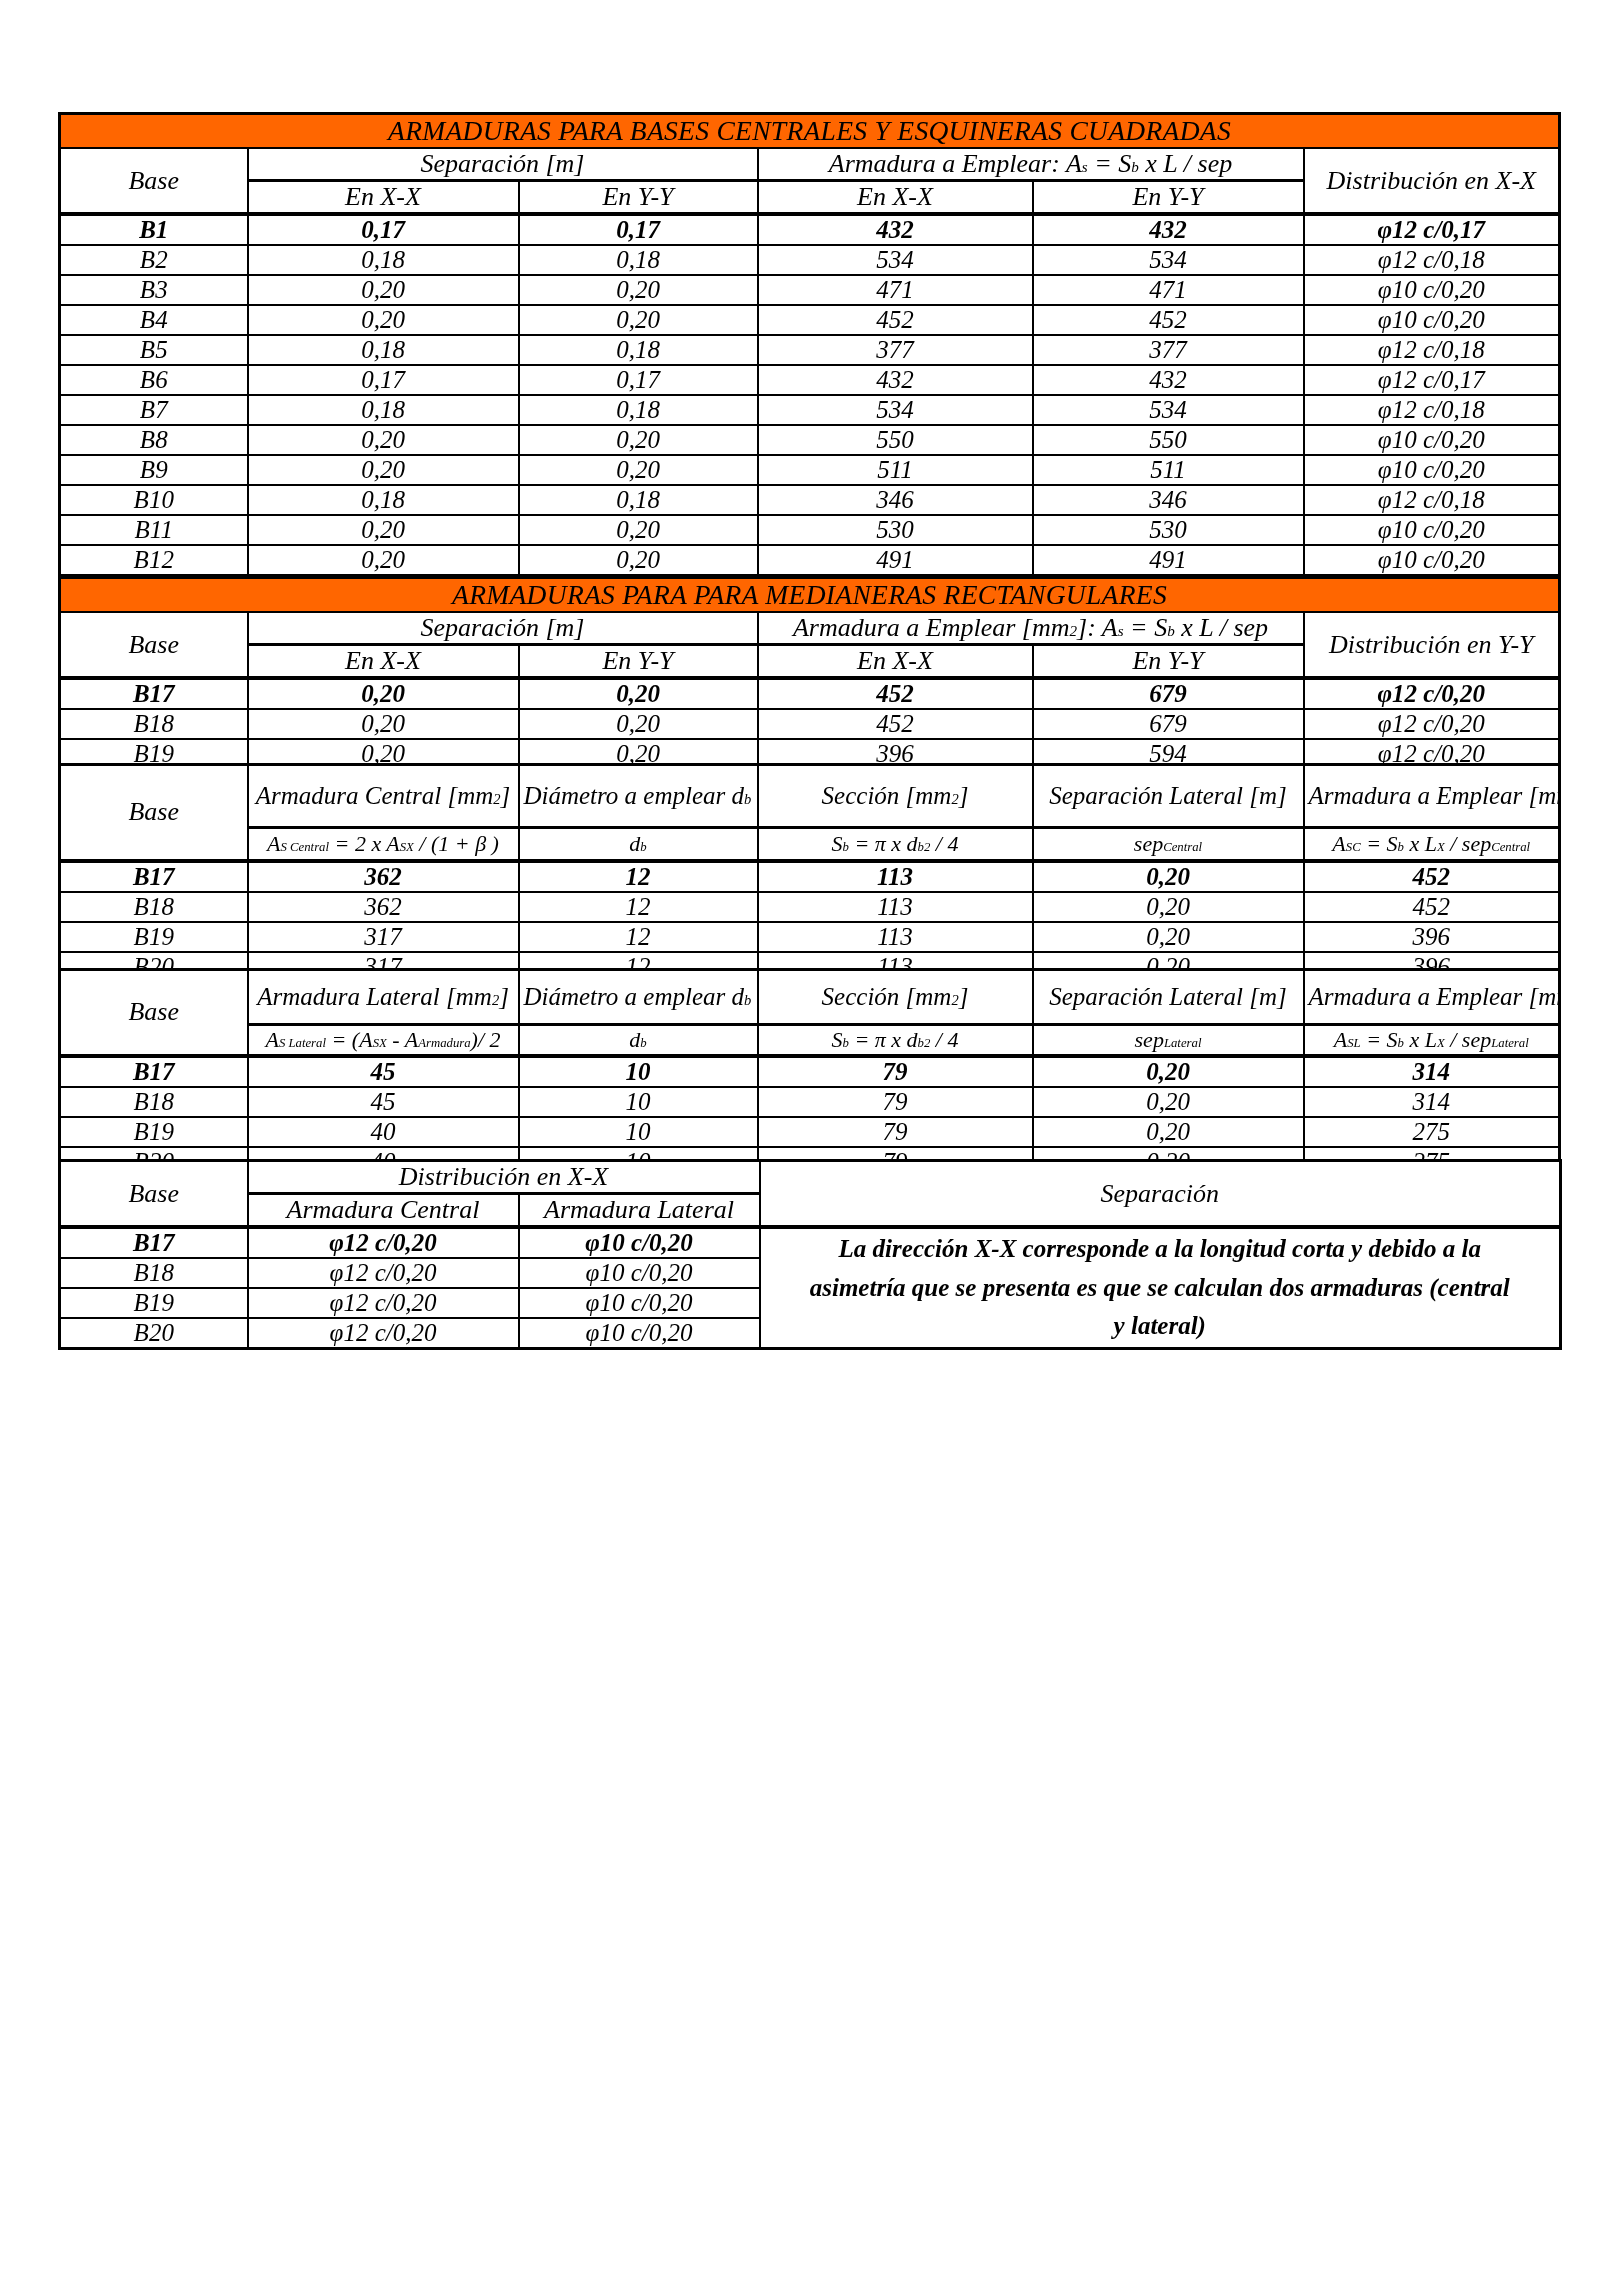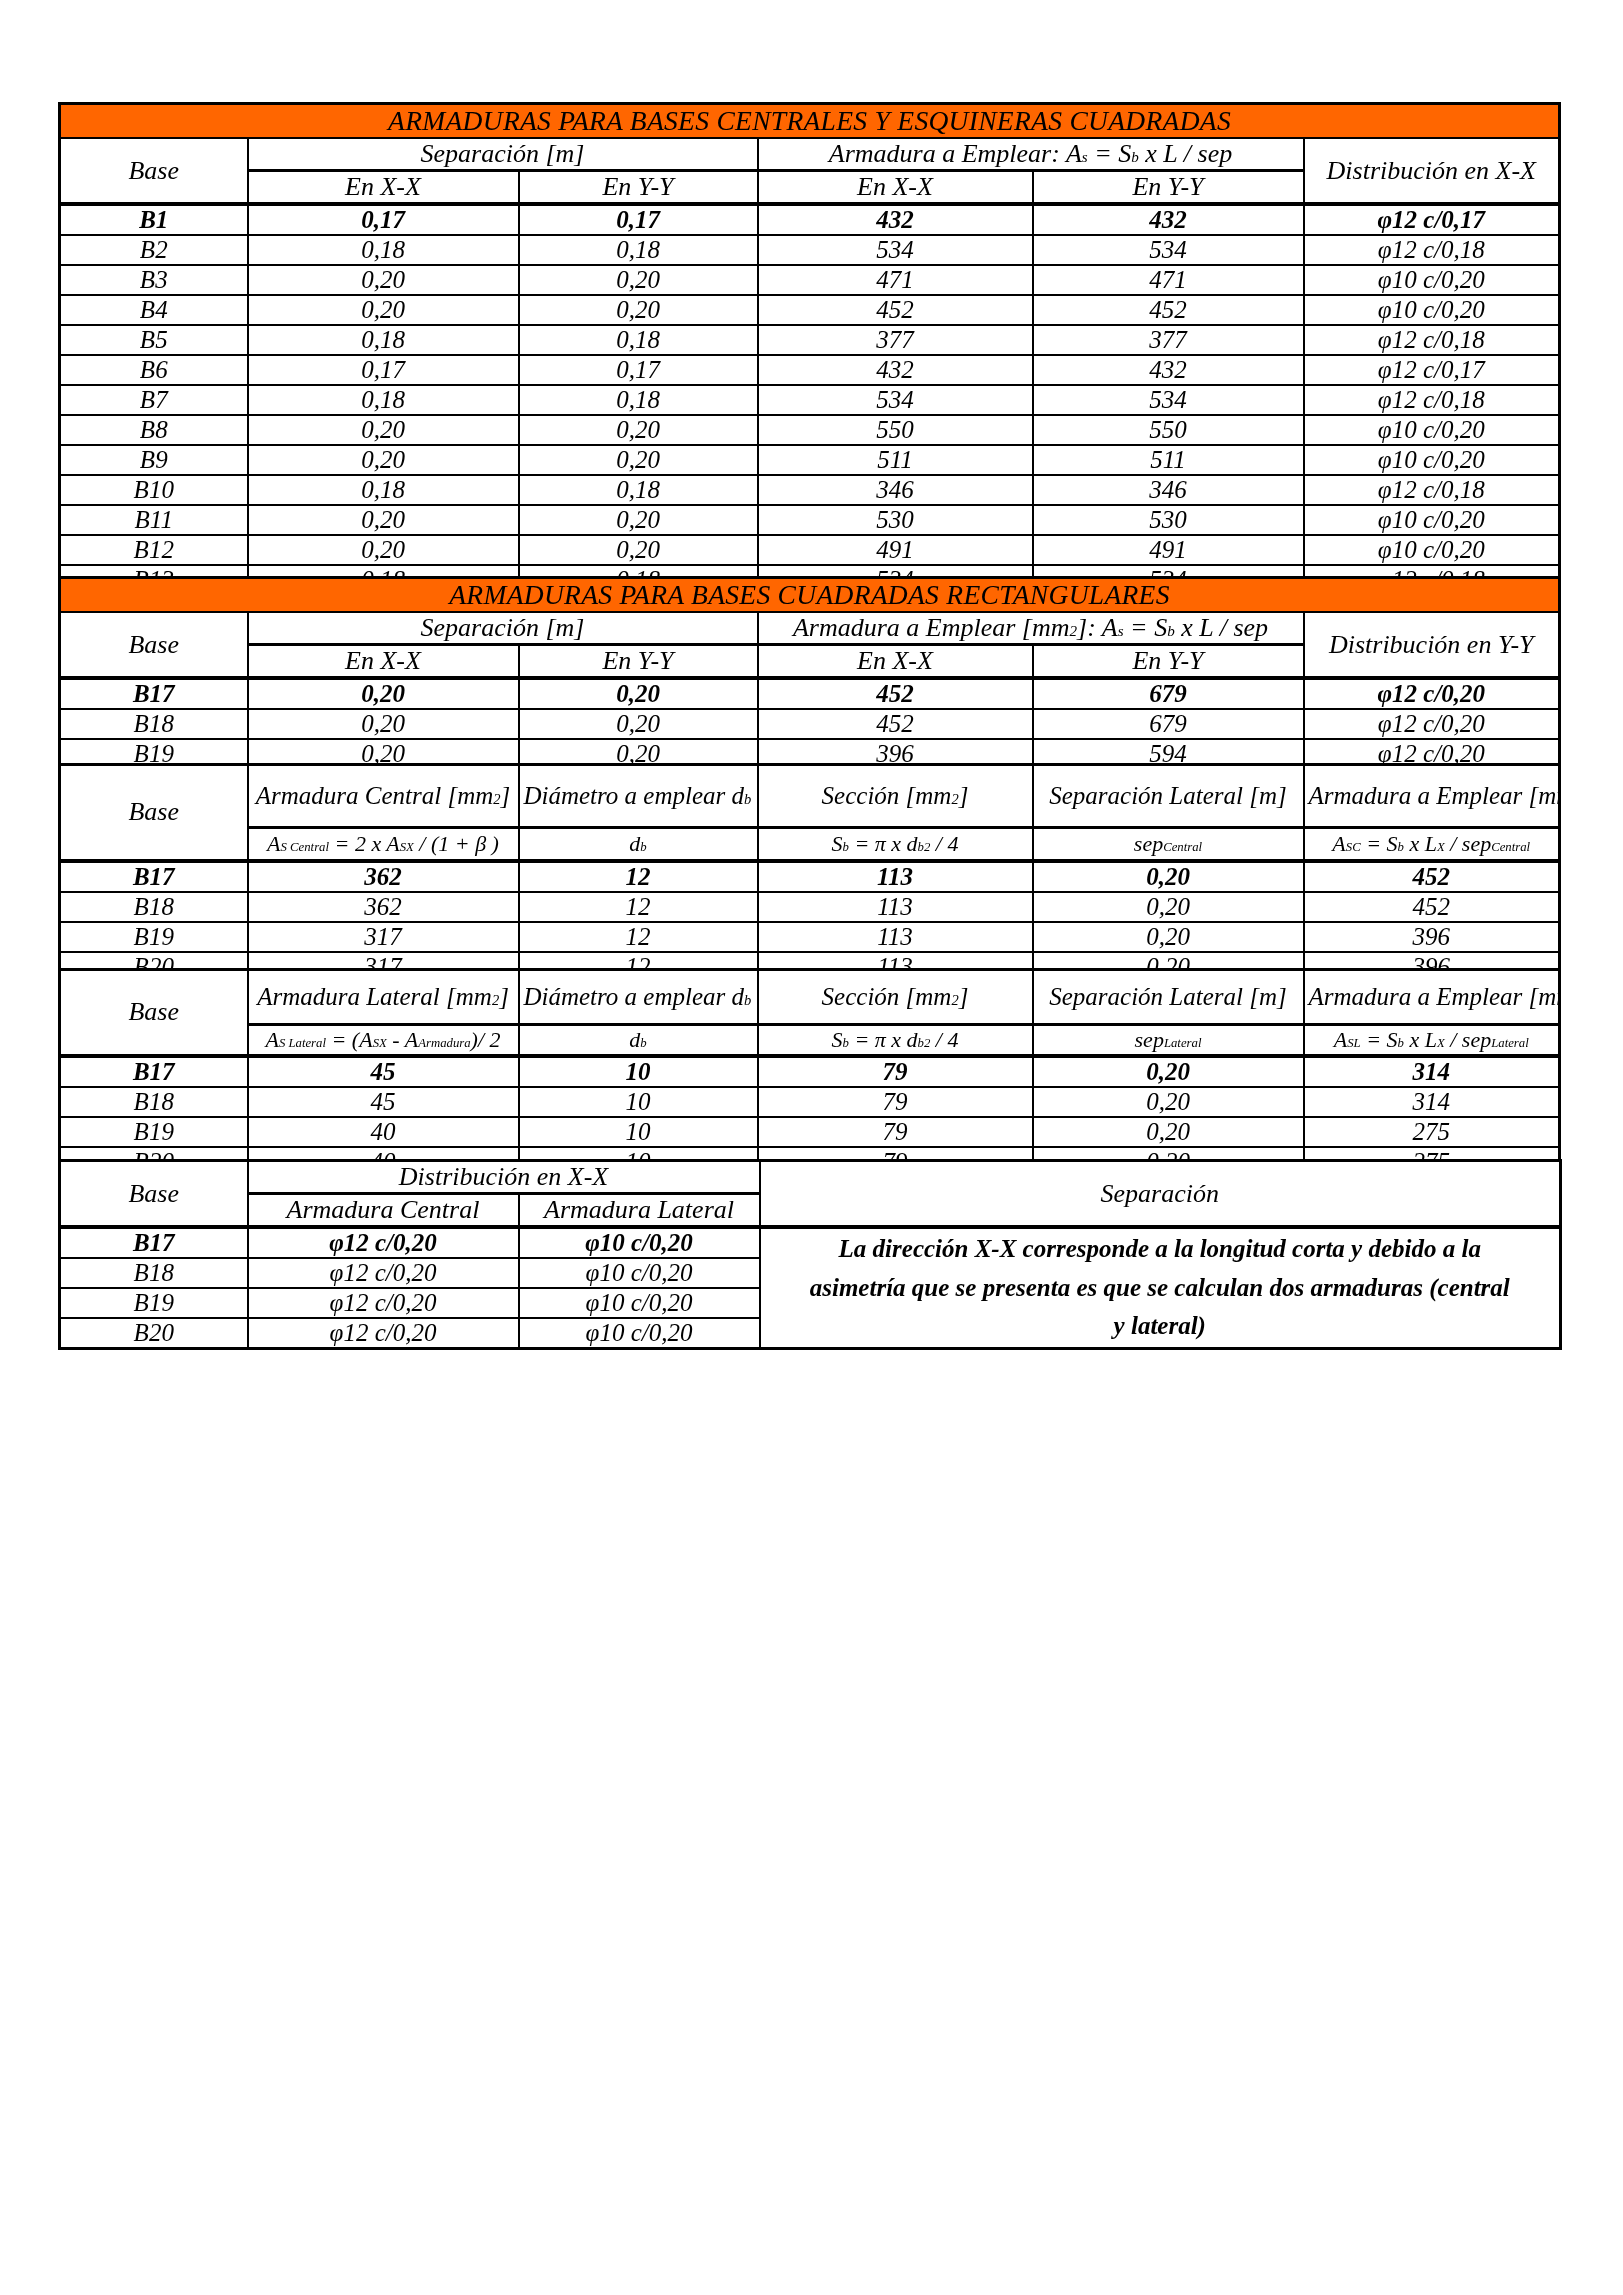--- a/index.html
+++ b/index.html
@@ -52,21 +52,21 @@
   
   tr.lbl-row th { border-bottom-width: 3.3px; }
   tr.formula-row th { border-bottom-width: 4.6px; }
   .lbl { font-weight: bold; font-style: italic; font-size: 25px; padding: 0 1.3px; }
   .formula { font-weight: bold; font-style: italic; font-size: 22px; }
   
   .tbl tbody tr { height: 22px; }
   .tbl tbody td { font-size: 25px; font-style: italic; }
   .tbl tbody tr:first-child td { border-top-width: 4.6px; font-weight: bold; }
   
-  #t1 { top: 102px;  }
+  #t1 { top: 112px;  }
   #t2 { top: 576px;  }
   #t3 { top: 763px; }
   #t4 { top: 968px; }
   #t5 { top: 1159px; }
   #t3 tr.lbl-row { height: 63px; }
   #t3 tr.formula-row { height: 33px; }
   #t4 tr.lbl-row { height: 55px; }
   #t4 tr.formula-row { height: 31px; }
   #t5 tbody tr { height: 23px; }
   
@@ -247,21 +247,21 @@
     <colgroup>
       <col style="width:188px">
         <col style="width:271px">
         <col style="width:239px">
       <col style="width:275px">
         <col style="width:271px">
         <col style="width:256px">
     </colgroup>
     <thead>
       <tr class="title-row">
-        <th colspan="6" class="title-cell">ARMADURAS PARA BASES CUADRADAS RECTANGULARES</th>
+        <th colspan="6" class="title-cell">ARMADURAS PARA PARA MEDIANERAS RECTANGULARES</th>
       </tr>
       <tr class="group-row">
         <th rowspan="2" class="hdr">Base</th>
         <th colspan="2" class="hdr">Separación [m]</th>
         <th colspan="2" class="hdr">Armadura a Emplear [mm<sup>2</sup>]: A<sub>s</sub> = S<sub>b</sub> x L / sep</th>
         <th rowspan="2" class="hdr">Distribución en Y-Y</th>
       </tr>
       <tr class="sub-row">
         <th class="hdr">En X-X</th>
         <th class="hdr">En Y-Y</th>

